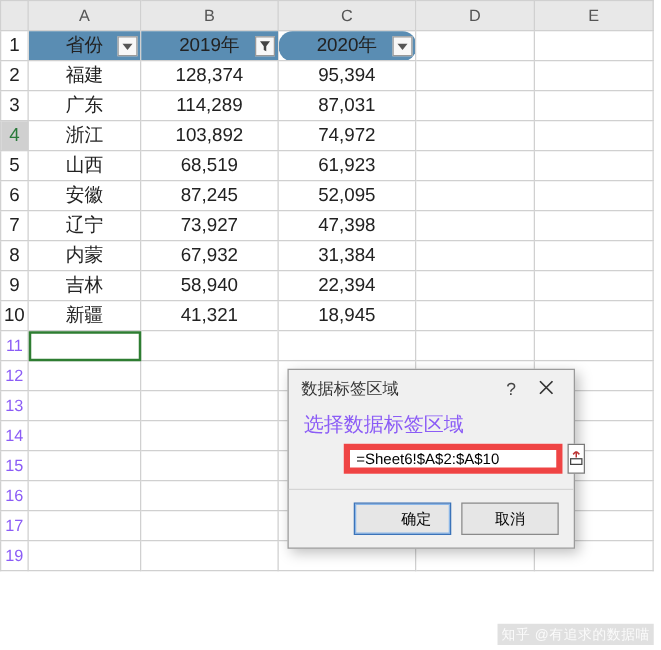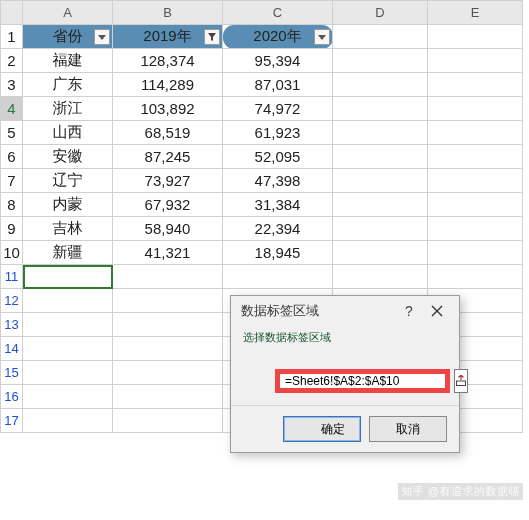--- a/index.html
+++ b/index.html
@@ -27,21 +27,21 @@
     font-weight: normal;
   }
   .sheet th {
     background: #e8e8e8;
     color: #555;
     font-size: 13px;
   }
   .rowhead {
     width: 22px;
     background: #e8e8e8;
-    color: #1d4ed8;
+    color: #8b5cf6;
     font-size: 13px;
     text-align: center;
   }
   .rowhead.sel {
     background: #d0d0d0;
     color: #2a7a3a;
   }
   .colA { width: 90px; }
   .colB { width: 110px; }
   .colC { width: 110px; }
@@ -115,23 +115,23 @@
     text-align: center;
     font-size: 14px;
     color: #444;
     cursor: pointer;
   }
   .dlg-title .close { font-size: 15px; }
   .dlg-body {
     padding: 6px 12px 12px 12px;
   }
   .dlg-label {
-    font-size: 11px;
-    color: #14532d;
-    margin-bottom: 24px;
+    font-size: 16px;
+    color: #8b5cf6;
+    margin-bottom: 4px;
   }
   .refrow {
     display: flex;
     gap: 4px;
   }
   .refinput {
     flex: 1;
     border: 5px solid #ef4444;
     background: #fff;
     padding: 3px 5px;
@@ -168,21 +168,21 @@
   }
   .dlg-buttons button.primary {
     border: 1px solid #3b73b9;
     box-shadow: 0 0 0 1px #8ab6e8 inset;
     padding-left: 28px;
   }
 
   .watermark {
     position: absolute;
     right: 6px;
-    bottom: 20px;
+    bottom: 4px;
     font-size: 11px;
     color: rgba(255,255,255,0.85);
     background: rgba(0,0,0,0.12);
     padding: 1px 3px;
     letter-spacing: 0.5px;
   }
 </style>
 </head>
 <body>
 
@@ -341,20 +341,28 @@
       <tr>
         <td class="rowhead">16</td>
         <td></td>
         <td></td>
         <td></td>
         <td></td>
         <td></td>
       </tr>
       <tr>
         <td class="rowhead">17</td>
+        <td></td>
+        <td></td>
+        <td></td>
+        <td></td>
+        <td></td>
+      </tr>
+      <tr>
+        <td class="rowhead">19</td>
         <td></td>
         <td></td>
         <td></td>
         <td></td>
         <td></td>
       </tr>
     </tbody>
 </table>
 
 <div class="dialog">

